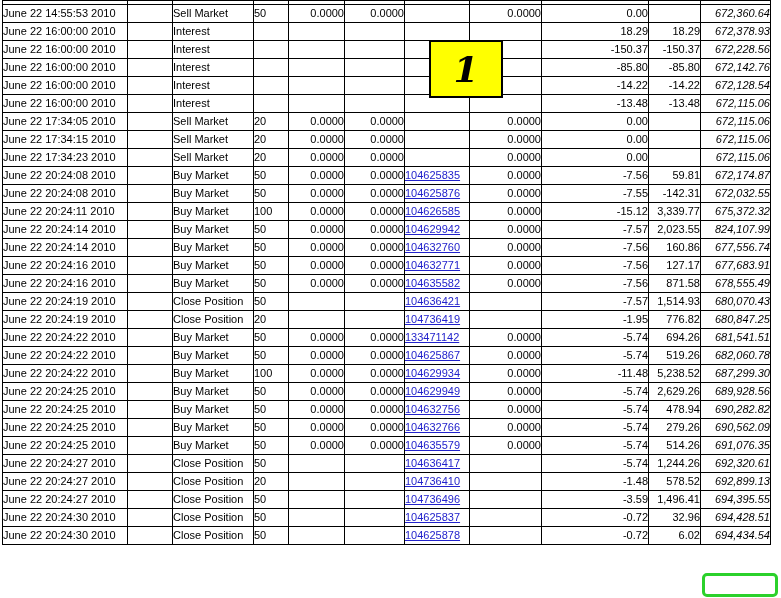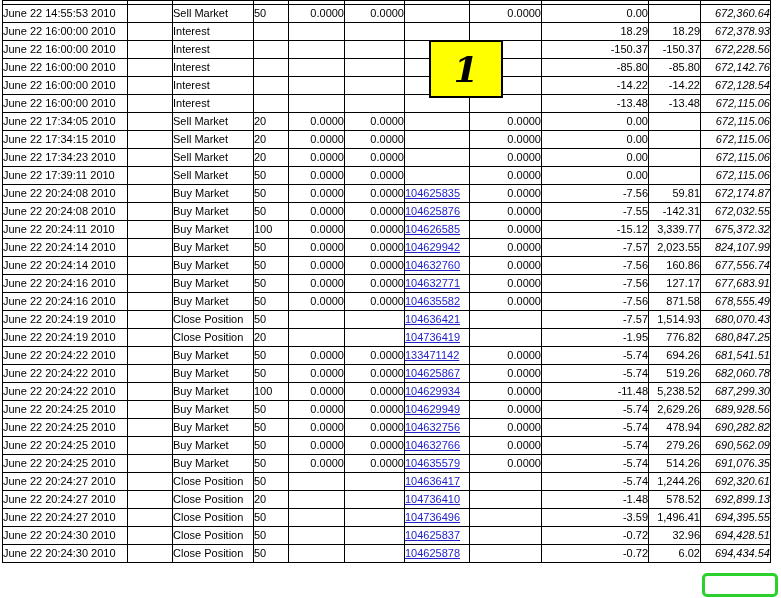--- a/index.html
+++ b/index.html
@@ -201,33 +201,20 @@
         <td class="c-qty">20</td>
         <td class="c-p1 num">0.0000</td>
         <td class="c-p2 num">0.0000</td>
         <td class="c-order"></td>
         <td class="c-p3 num">0.0000</td>
         <td class="c-amt num">0.00</td>
         <td class="c-pl num"></td>
         <td class="c-bal num">672,115.06</td>
       </tr>
       <tr>
-        <td class="c-date">June 22 17:39:11 2010</td>
-        <td class="c-blank"></td>
-        <td class="c-action">Sell Market</td>
-        <td class="c-qty">50</td>
-        <td class="c-p1 num">0.0000</td>
-        <td class="c-p2 num">0.0000</td>
-        <td class="c-order"></td>
-        <td class="c-p3 num">0.0000</td>
-        <td class="c-amt num">0.00</td>
-        <td class="c-pl num"></td>
-        <td class="c-bal num">672,115.06</td>
-      </tr>
-      <tr>
         <td class="c-date">June 22 20:24:08 2010</td>
         <td class="c-blank"></td>
         <td class="c-action">Buy Market</td>
         <td class="c-qty">50</td>
         <td class="c-p1 num">0.0000</td>
         <td class="c-p2 num">0.0000</td>
         <td class="c-order"><a class="order">104625835</a></td>
         <td class="c-p3 num">0.0000</td>
         <td class="c-amt num">-7.56</td>
         <td class="c-pl num pos">59.81</td>

